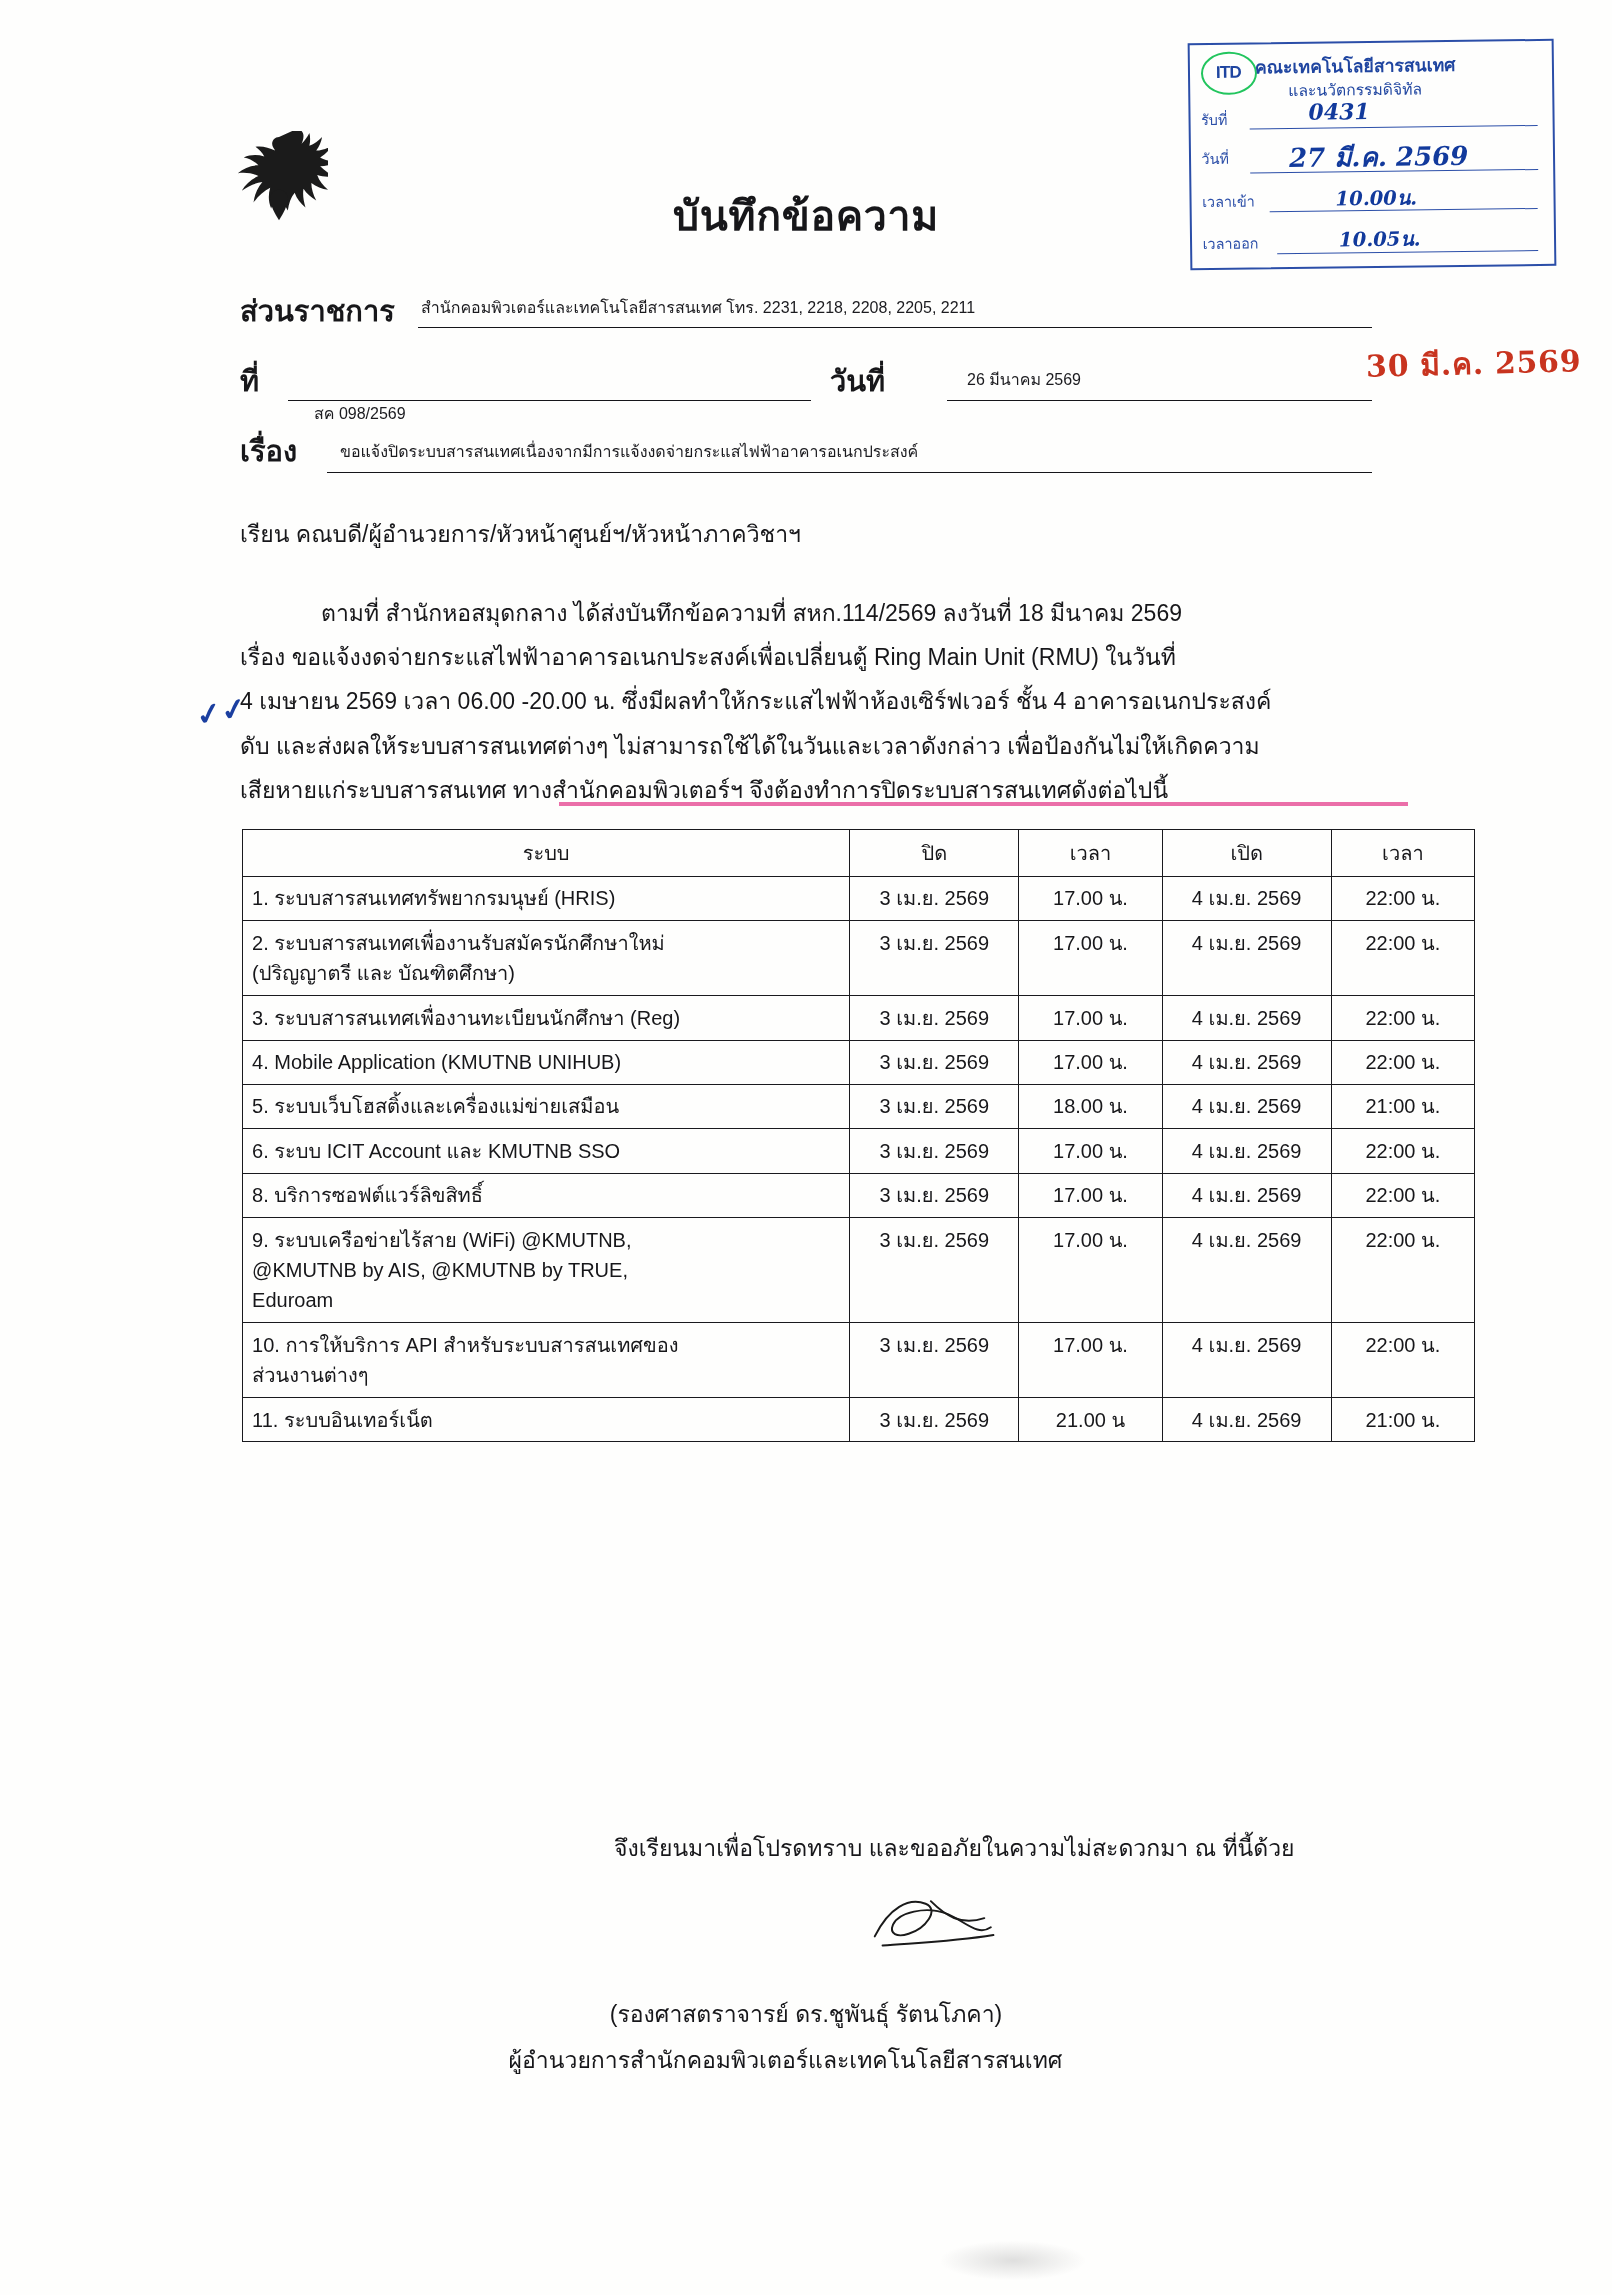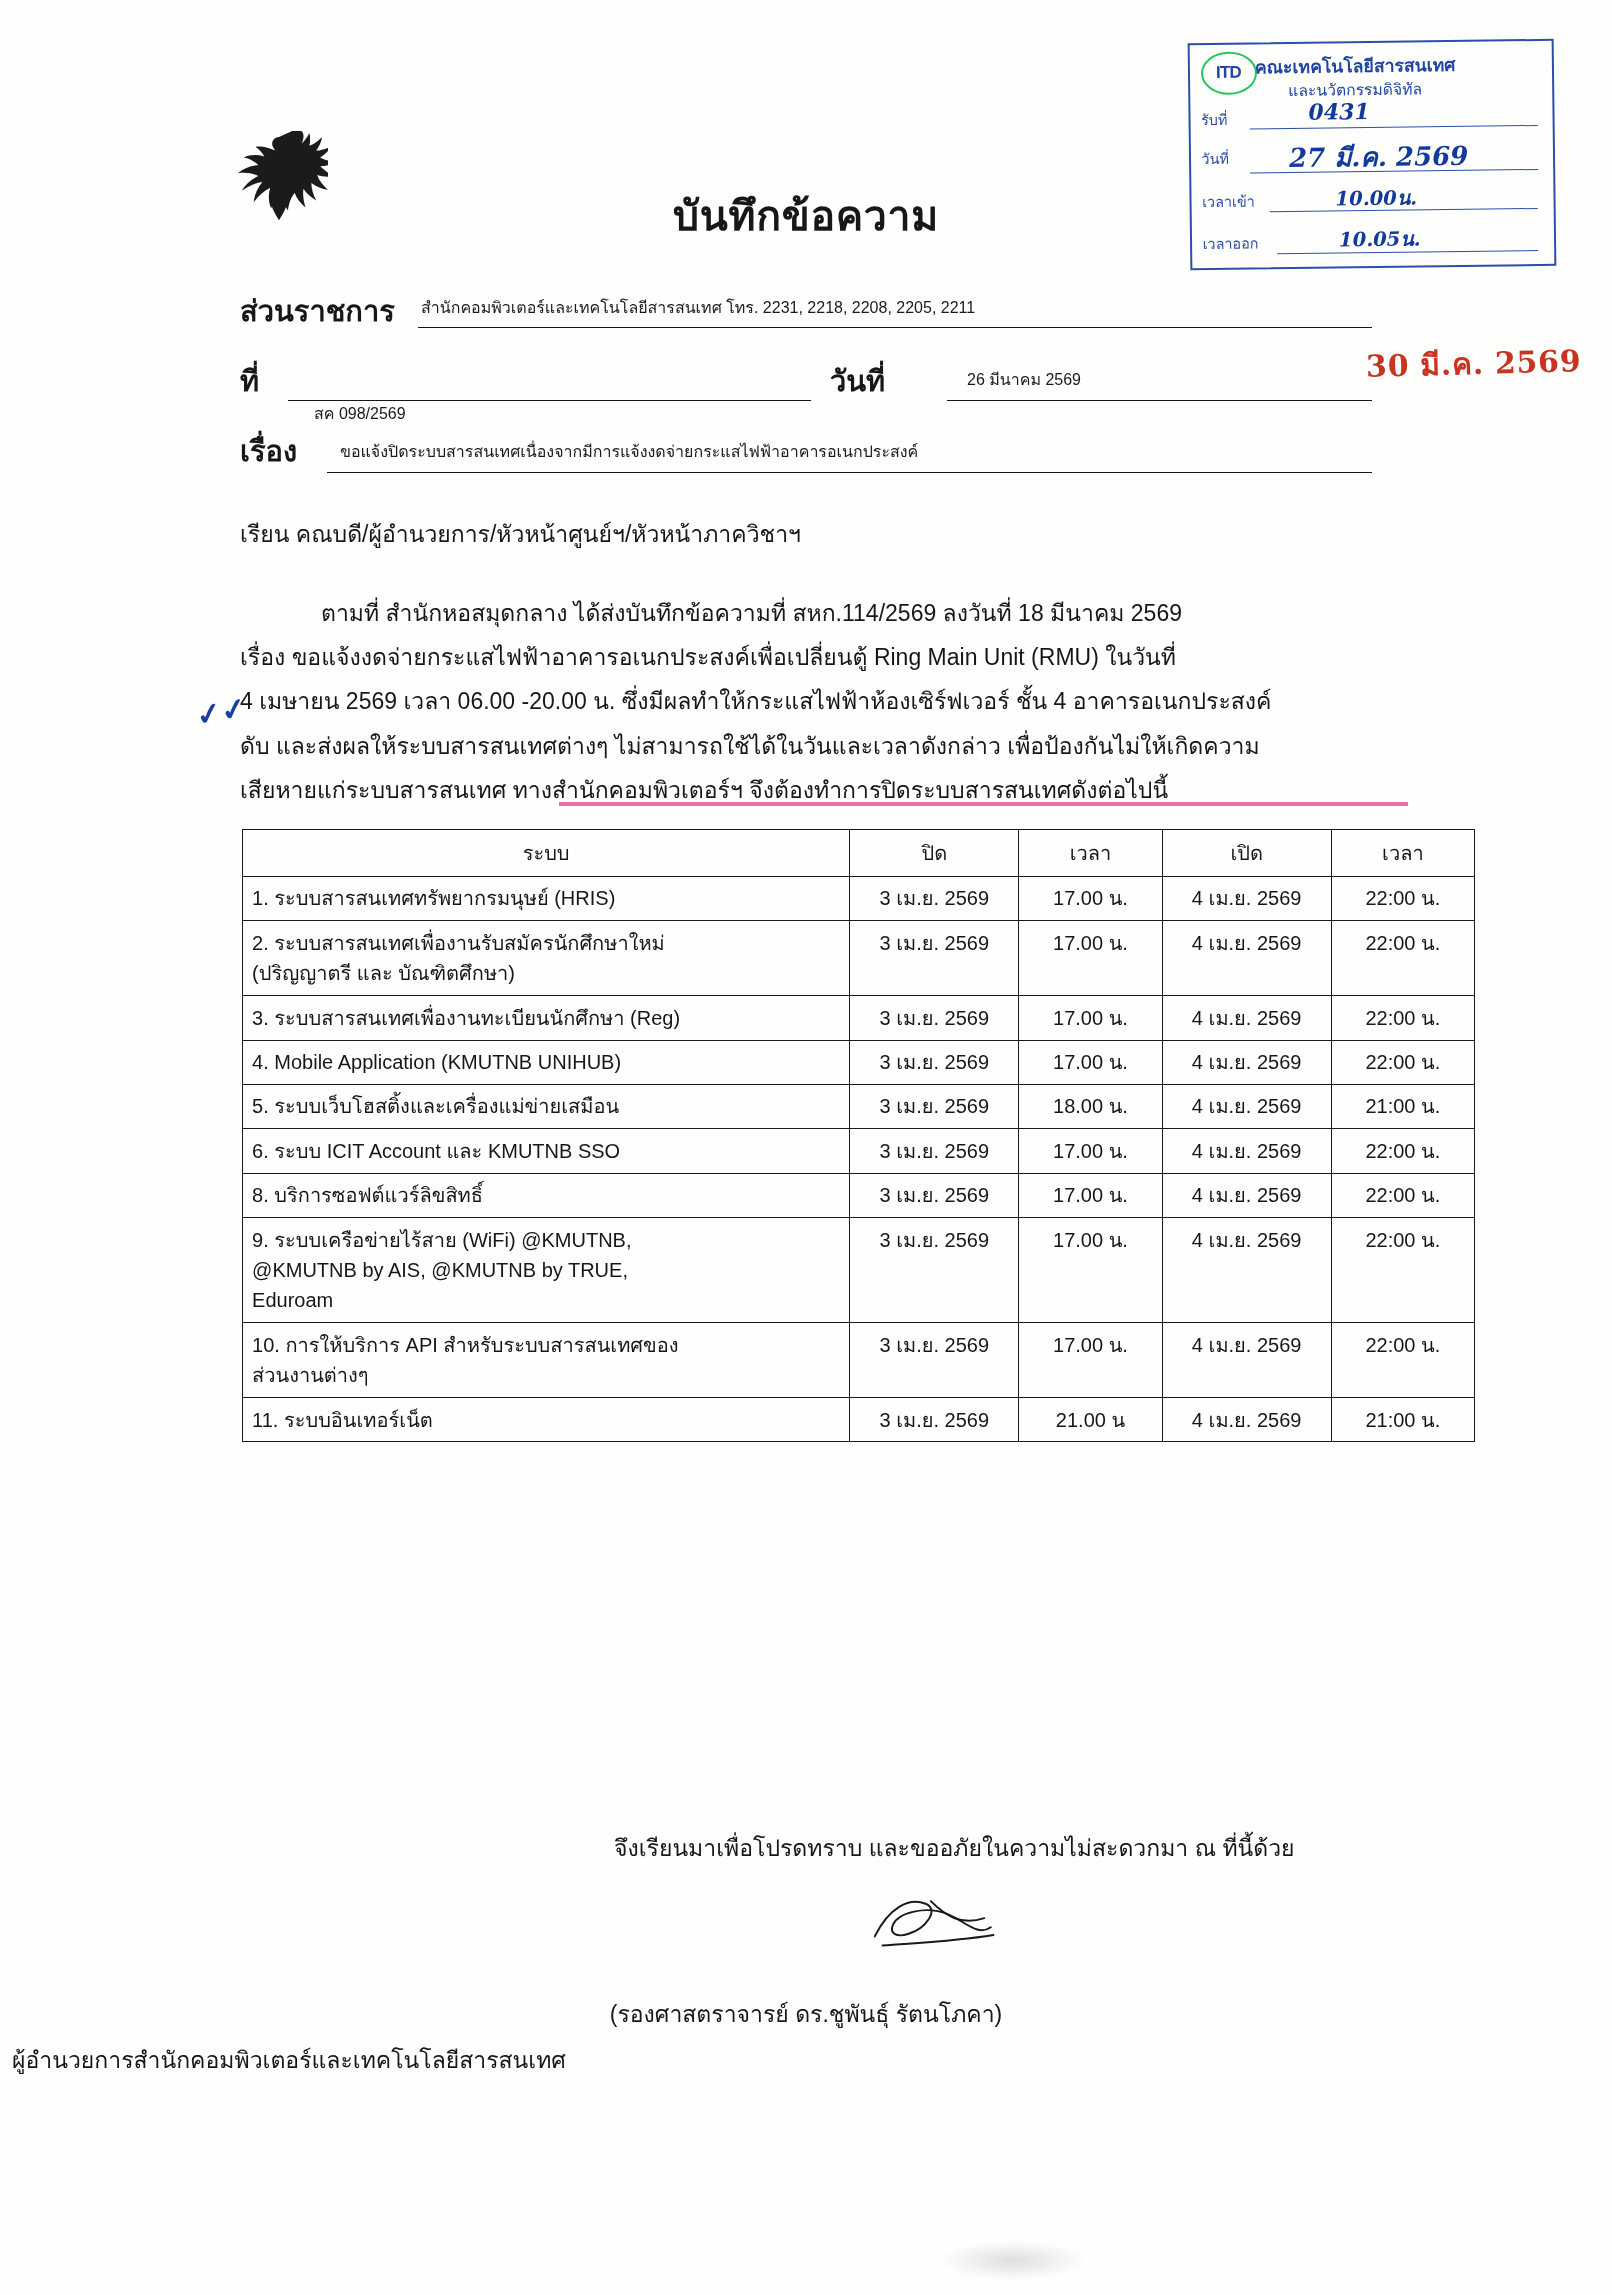--- a/index.html
+++ b/index.html
@@ -209,23 +209,23 @@
     left: 0; top: 1996px;
     width: 1612px;
     text-align: center;
     font-size: 23px;
     color: #17171a;
   }
   .sign-pos {
     position: absolute;
     left: 0; top: 2042px;
     width: 1571px;
+    text-align: center;
     font-size: 23px;
     color: #17171a;
-    padding-left: 12px;
   }
   .smudge {
     position: absolute;
     left: 941px;
     top: 2241px;
     width: 144px;
     height: 39px;
     background: radial-gradient(ellipse at center, rgba(150,150,150,.30), rgba(255,255,255,0) 72%);
   }
 </style>

